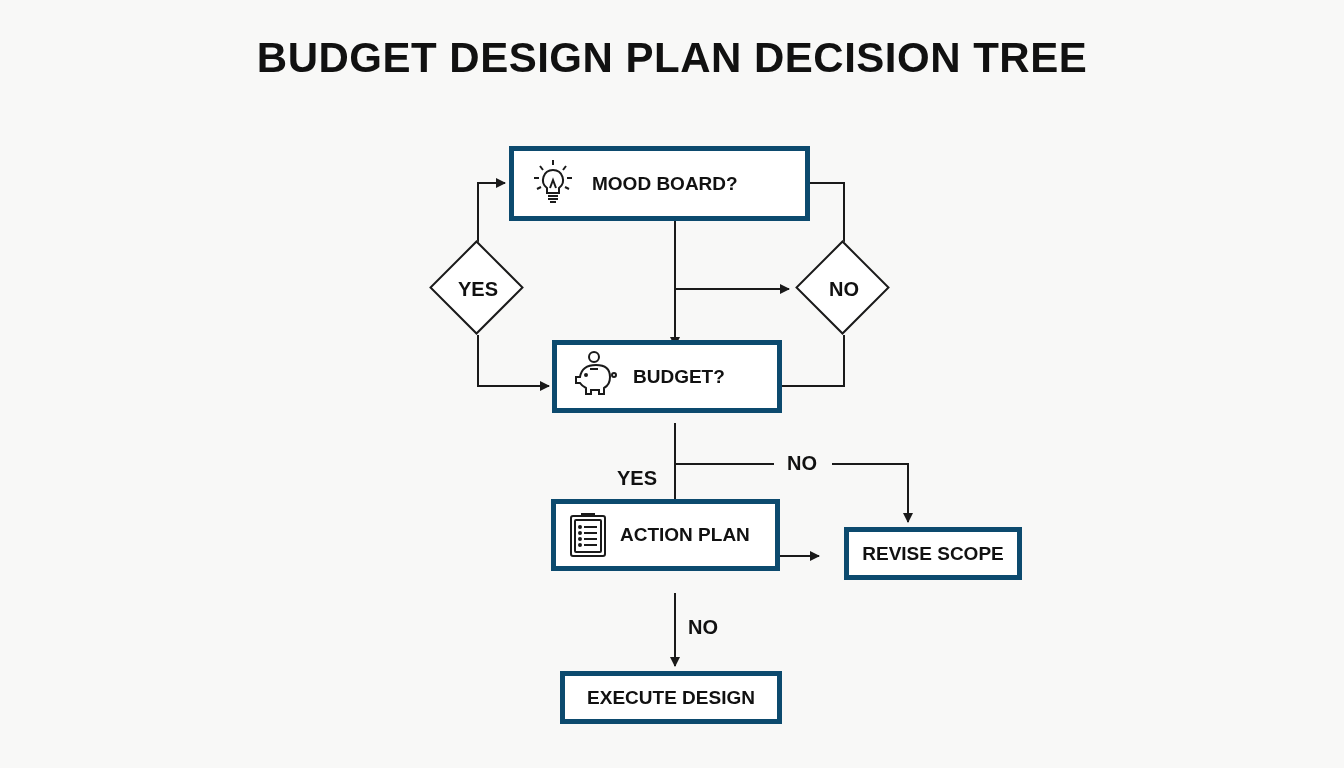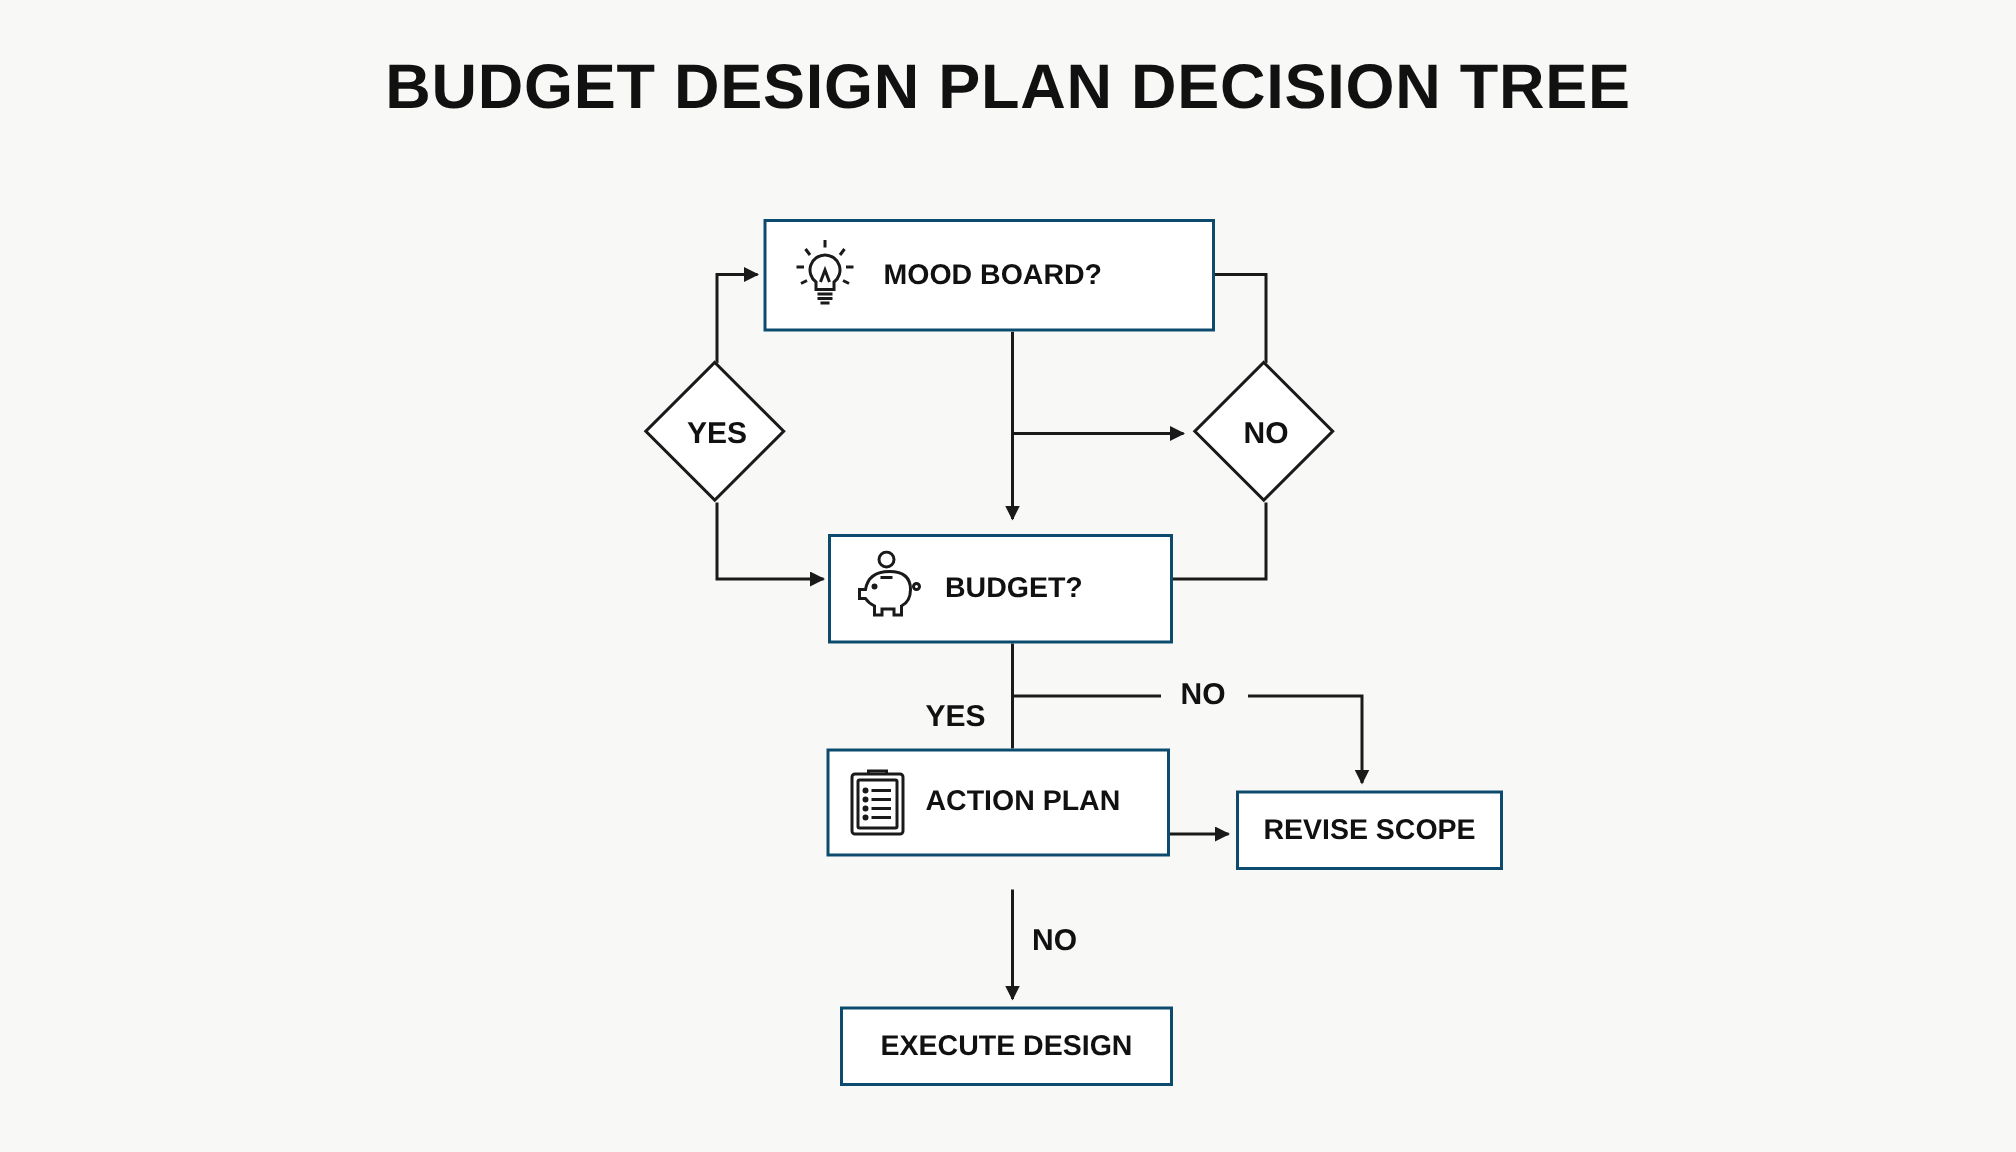--- a/index.html
+++ b/index.html
@@ -1,21 +1,21 @@
 <!DOCTYPE html>
 <html><head>
 <meta charset="utf-8">
 <style>
   html, body { margin:0; padding:0; }
   body { width:1344px; height:768px; background:#f8f8f7; position:relative; overflow:hidden;
          font-family:"Liberation Sans", "DejaVu Sans", sans-serif; color:#111; }
   .title { position:absolute; left:0; top:34px; width:1344px; text-align:center;
            font-size:42px; font-weight:bold; letter-spacing:0.5px; }
   svg.lines { position:absolute; left:0; top:0; }
-  .box { position:absolute; border:2px solid #0c4a6e; background:#fff; box-sizing:border-box;
+  .box { position:absolute; border:5px solid #0c4a6e; background:#fff; box-sizing:border-box;
          display:flex; align-items:center; font-weight:bold; font-size:19px; }
   .box .icon { width:52px; display:flex; justify-content:center; align-items:center; }
   .box .lbl { flex:1; }
   .diamond-wrap { position:absolute; width:100px; height:100px; }
   .diamond { position:absolute; left:15px; top:15px; width:67px; height:67px; border:2px solid #1a1a1a;
              background:#fff; transform:rotate(45deg); box-sizing:border-box; }
   .diamond-lbl { position:absolute; left:0; top:0; width:100%; height:100%; display:flex;
                  align-items:center; justify-content:center; font-weight:bold; font-size:20px; }
   .edge-lbl { position:absolute; font-weight:bold; font-size:20px; }
 </style>
@@ -69,21 +69,21 @@
     <svg width="44" height="52" viewBox="0 0 44 52" fill="none" stroke="#1a1a1a" stroke-width="2">
       <path d="M22 12 a10 10 0 0 1 6 18 v5 h-12 v-5 a10 10 0 0 1 6 -18z"></path>
       <path d="M17 38 h10 M17 41 h10 M19 44 h6"></path>
       <path d="M19 30 l3 -8 l3 8"></path>
       <path d="M22 2 v5 M9 8 l3 4 M35 8 l-3 4 M3 20 h5 M36 20 h5 M6 31 l4 -2 M38 31 l-4 -2"></path>
     </svg>
   </span>
   <span class="lbl">MOOD BOARD?</span>
 </div>
 
-<div class="box" style="left:552px;top:356px;width:230px;height:73px;">
+<div class="box" style="left:552px;top:340px;width:230px;height:73px;">
   <span class="icon" style="width:76px;">
     <svg width="50" height="52" viewBox="0 0 50 52" fill="none" stroke="#1a1a1a" stroke-width="2">
       <circle cx="24" cy="6" r="5"></circle>
       <path d="M10 26 q2 -12 16 -12 q14 0 14 12 q0 8 -6 11 v6 h-5 v-4 h-8 v4 h-5 v-6 q-4 -2 -6 -5 h-4 v-6 h4 z"></path>
       <path d="M20 18 h8"></path>
       <circle cx="44" cy="24" r="2"></circle>
       <circle cx="16" cy="24" r="1" fill="#1a1a1a"></circle>
     </svg>
   </span>
   <span class="lbl">BUDGET?</span>
@@ -101,21 +101,21 @@
         <path d="M16 22 h13"></path>
       <circle cx="12" cy="28" r="1" fill="#1a1a1a"></circle>
         <path d="M16 28 h13"></path>
       <circle cx="12" cy="34" r="1" fill="#1a1a1a"></circle>
         <path d="M16 34 h13"></path>
     </svg>
   </span>
   <span class="lbl">ACTION PLAN</span>
 </div>
 
-<div class="box" style="left:824px;top:527px;width:178px;height:53px;justify-content:center;">
+<div class="box" style="left:844px;top:527px;width:178px;height:53px;justify-content:center;">
   <span>REVISE SCOPE</span>
 </div>
 
 <div class="box" style="left:560px;top:671px;width:222px;height:53px;justify-content:center;">
   <span>EXECUTE DESIGN</span>
 </div>
 
 <div class="edge-lbl" style="left:617px;top:467px;">YES</div>
 <div class="edge-lbl" style="left:787px;top:452px;">NO</div>
 <div class="edge-lbl" style="left:688px;top:616px;">NO</div>

